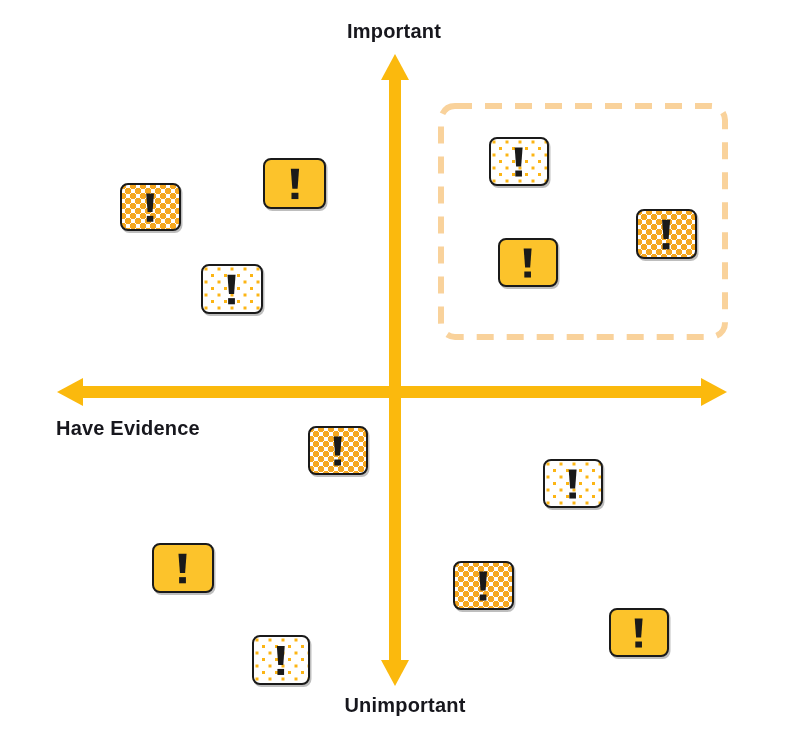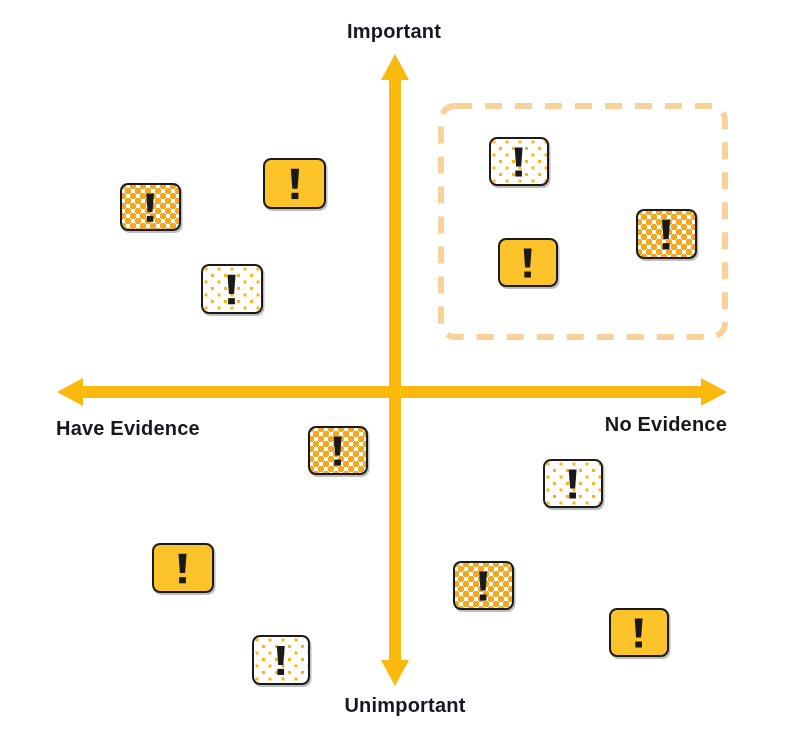--- a/index.html
+++ b/index.html
@@ -85,21 +85,20 @@
     <g>
       <line x1="395" y1="76" x2="395" y2="664" stroke="var(--axis)" stroke-width="12"></line>
       <polygon points="395,54 381,80 409,80" fill="var(--axis)"></polygon>
       <polygon points="395,686 381,660 409,660" fill="var(--axis)"></polygon>
     </g>
   </svg>
 
   <div class="axis-label top">Important</div>
   <div class="axis-label bottom">Unimportant</div>
   <div class="axis-label left">Have Evidence</div>
-  <div class="axis-label right">No Evidence</div>
 
   <div class="markers-layer">
       <div class="icon dense" style="left: 120px; top: 183px; width: 61px; height: 48px;">
         <svg viewBox="0 0 60 50" preserveAspectRatio="xMidYMid meet">
           <polygon points="25,7 35,7 33.2,31 26.8,31" fill="var(--icon-border)"></polygon>
           <rect x="25.8" y="36" width="8.4" height="7.6" fill="var(--icon-border)"></rect>
         </svg>
       </div>
       <div class="icon solid" style="left: 263px; top: 158px; width: 63px; height: 51px;">
         <svg viewBox="0 0 60 50" preserveAspectRatio="xMidYMid meet">

